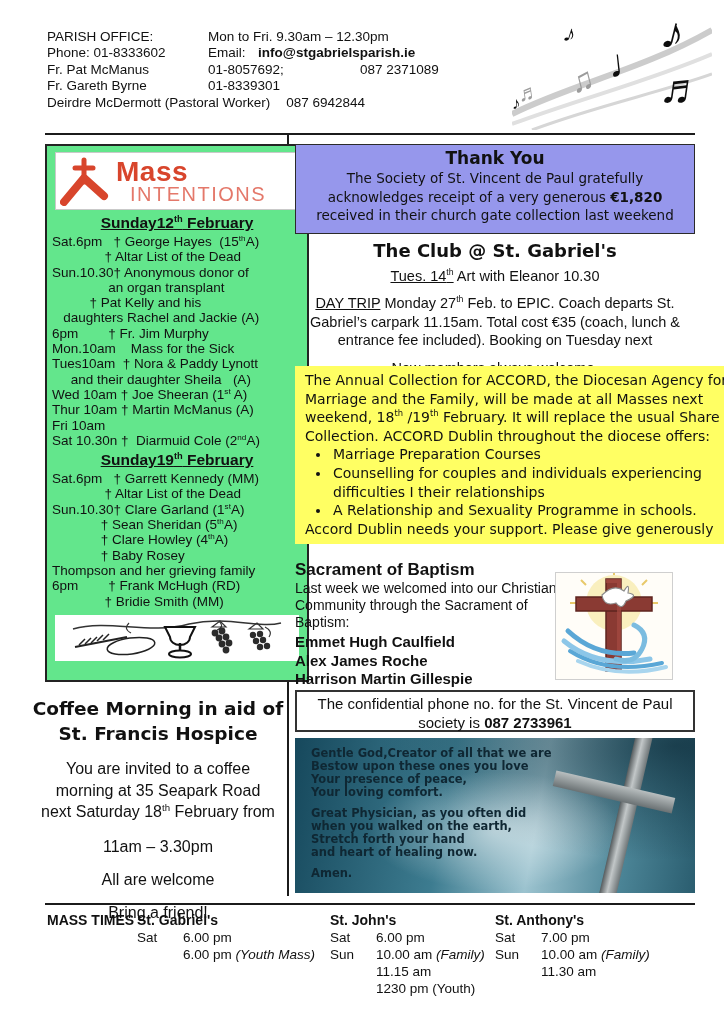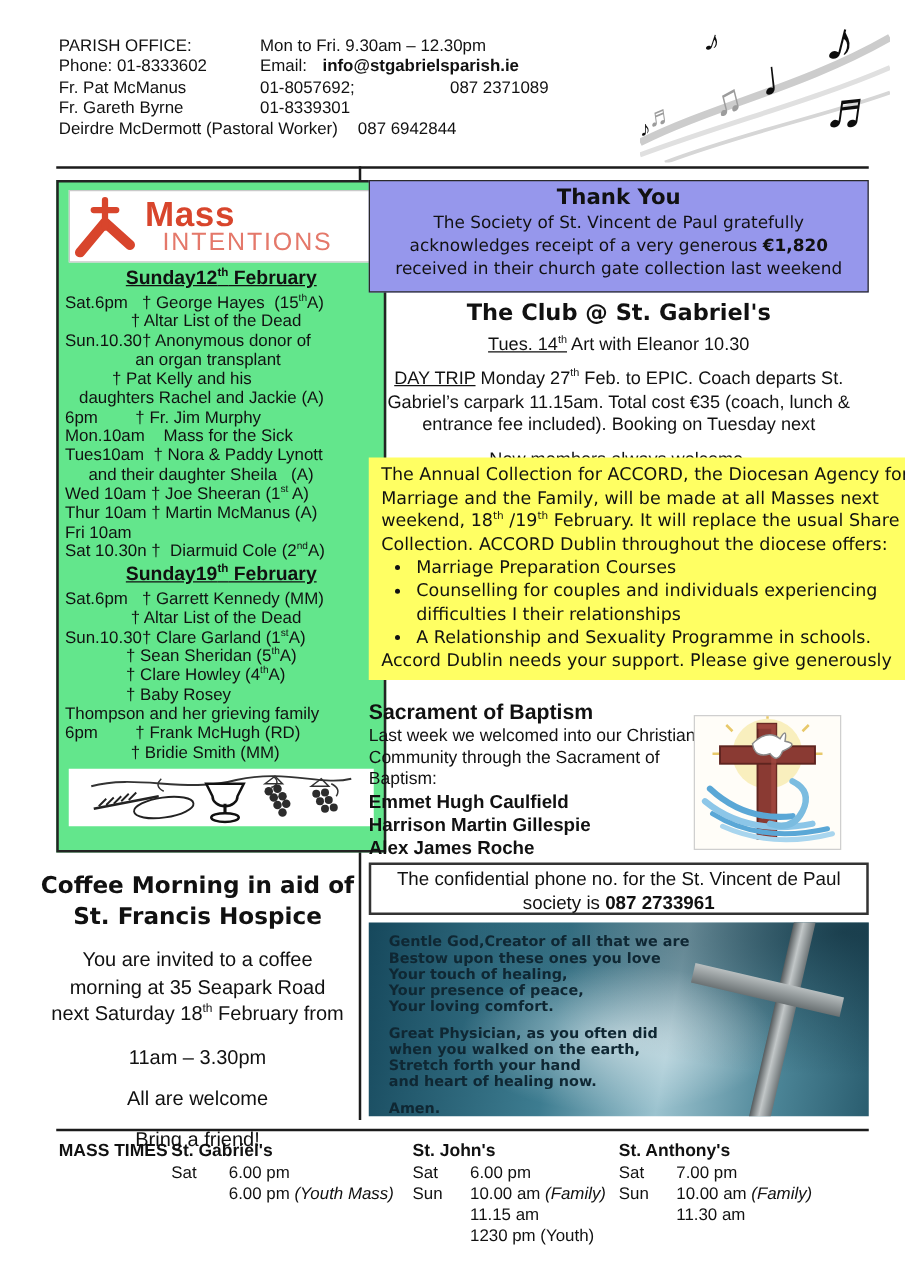--- a/index.html
+++ b/index.html
@@ -220,22 +220,22 @@
         <li class="accord-bullet">A Relationship and Sexuality Programme in schools.</li>
       </ul>
     <div>Accord Dublin needs your support. Please give generously</div>
   </div>
 
   <div class="abs baptism">
     <div class="bap-title">Sacrament of Baptism</div>
     <div class="bap-intro">Last week we welcomed into our Christian Community through the Sacrament of Baptism:</div>
     <div class="bap-names">
         <div class="bap-name">Emmet Hugh Caulfield</div>
+        <div class="bap-name">Alex James Roche</div>
         <div class="bap-name">Harrison Martin Gillespie</div>
-        <div class="bap-name">Alex James Roche</div>
       </div>
     <div class="bap-img">
       <svg width="116" height="106" viewBox="0 0 116 106">
         <circle cx="58" cy="30" r="28" fill="#f8ecb4" opacity="0.85"></circle>
         <g stroke="#e8c96a" stroke-width="2">
             <path d="M58,2 v-4 M30,12 l-5,-5 M86,12 l5,-5 M22,30 h-8 M94,30 h8"></path>
           </g>
         <rect x="50" y="6" width="15" height="92" fill="#8a3a33" stroke="#5e241f" stroke-width="1.5"></rect>
         <rect x="20" y="24" width="76" height="14" fill="#8a3a33" stroke="#5e241f" stroke-width="1.5"></rect>
         <path d="M50,6 h15 v92 h-4 v-88 h-11 z" fill="#a54a41" opacity="0.7"></path>
@@ -260,21 +260,20 @@
     </div>
   </div>
 
   <div class="abs prayer">
     <div class="prayer-cross-v"></div>
     <div class="prayer-cross-h"></div>
     <div class="prayer-text comic">
       <div class="stanza">
           <div class="prayer-line">Gentle God,Creator of all that we are</div>
           <div class="prayer-line">Bestow upon these ones you love</div>
-          <div class="prayer-line">Your touch of healing,</div>
           <div class="prayer-line">Your presence of peace,</div>
           <div class="prayer-line">Your loving comfort.</div>
         </div>
       <div class="stanza">
           <div class="prayer-line">Great Physician, as you often did</div>
           <div class="prayer-line">when you walked on the earth,</div>
           <div class="prayer-line">Stretch forth your hand</div>
           <div class="prayer-line">and heart of healing now.</div>
         </div>
       <div>Amen.</div>

